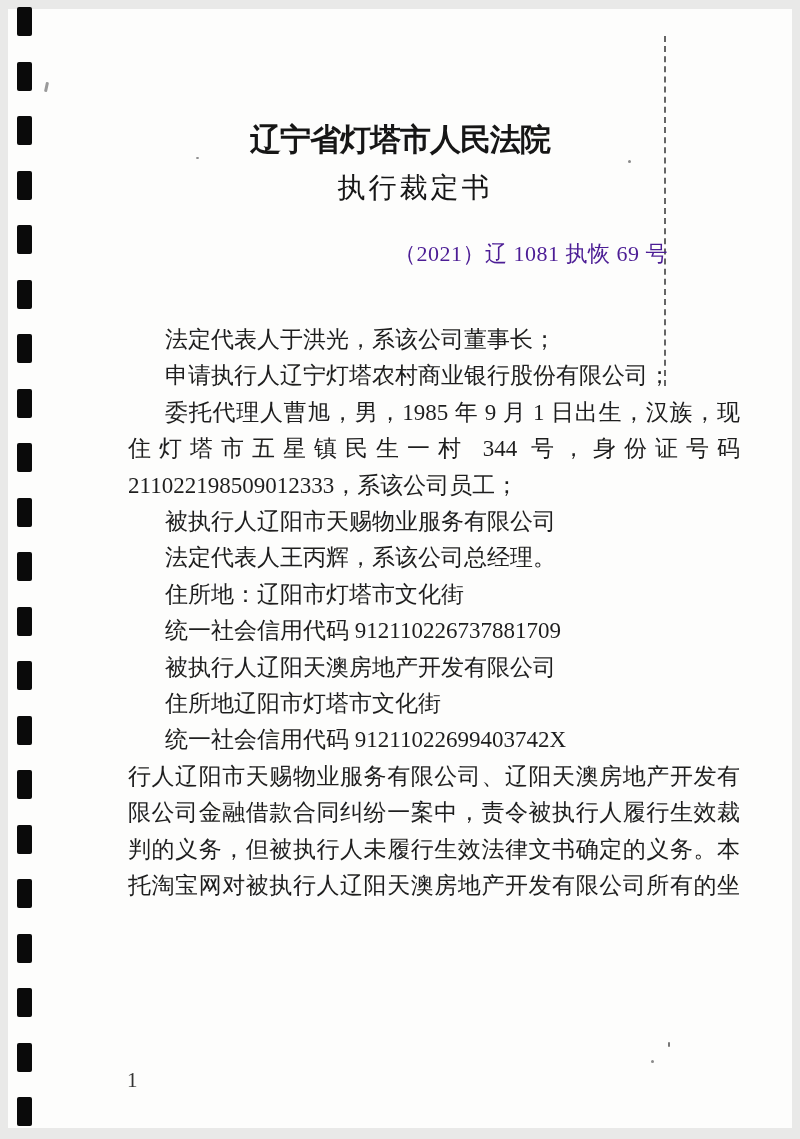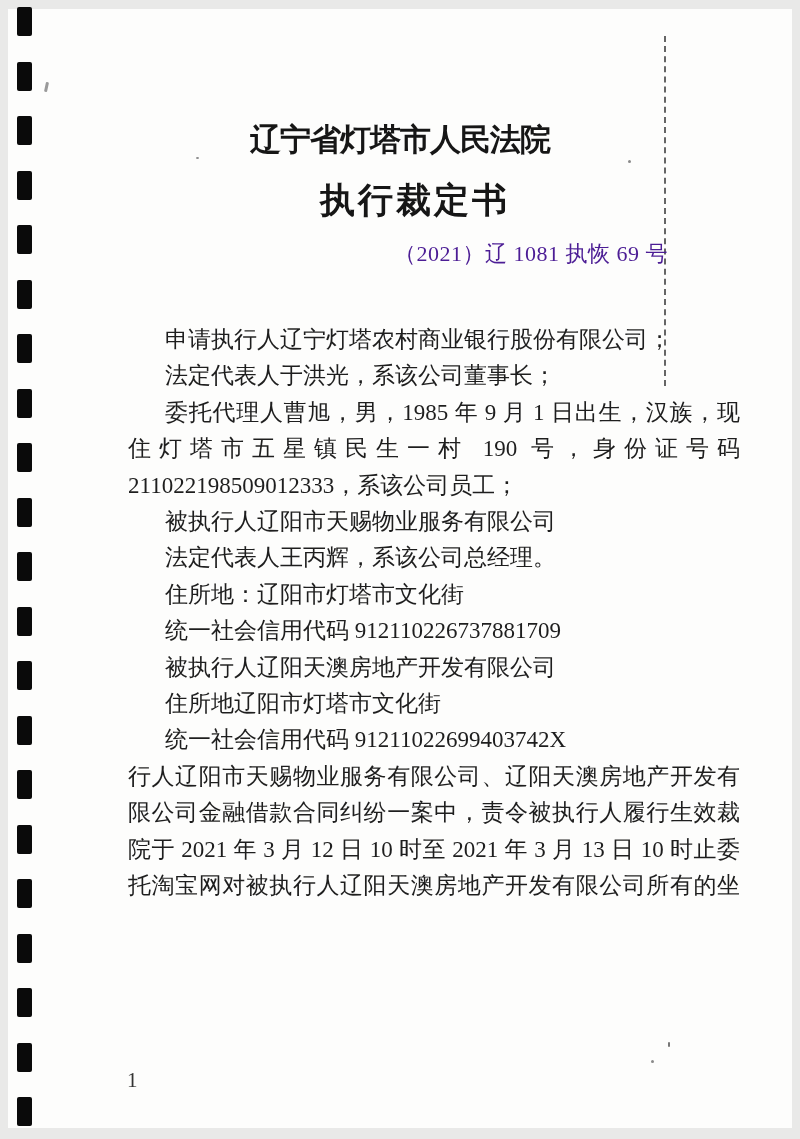--- a/index.html
+++ b/index.html
@@ -53,25 +53,25 @@
     left: 400px;
     transform: translateX(-50%);
     font-size: 31px;
     font-weight: bold;
     letter-spacing: -1px;
     white-space: nowrap;
     color: #161616;
   }
   .doc-type {
     position: absolute;
-    top: 177px;
+    top: 169px;
     left: 415px;
     transform: translateX(-50%);
-    font-size: 35px;
-    font-weight: bold;
+    font-size: 28px;
+    font-weight: normal;
     letter-spacing: 3px;
     white-space: nowrap;
     color: #161616;
   }
   .case-number {
     position: absolute;
     top: 239px;
     right: 100px;
     font-size: 22px;
     letter-spacing: 0.5px;
@@ -146,33 +146,33 @@
   <div class="speck s2"></div>
   <div class="speck s3"></div>
   <div class="speck s4"></div>
   <div class="speck s5"></div>
 
   <div class="court-title">辽宁省灯塔市人民法院</div>
   <div class="doc-type">执行裁定书</div>
   <div class="case-number">（2021）辽 1081 执恢 69 号</div>
 
   <div class="body-text">
+    <div class="line indent">法定代表人于洪光，系该公司董事长；</div>
     <div class="line indent">申请执行人辽宁灯塔农村商业银行股份有限公司；</div>
-    <div class="line indent">法定代表人于洪光，系该公司董事长；</div>
     <div class="line indent justify">委托代理人曹旭，男，1985 年 9 月 1 日出生，汉族，现</div>
-    <div class="line justify">住灯塔市五星镇民生一村 190 号，身份证号码</div>
+    <div class="line justify">住灯塔市五星镇民生一村 344 号，身份证号码</div>
     <div class="line">211022198509012333，系该公司员工；</div>
     <div class="line indent">被执行人辽阳市天赐物业服务有限公司</div>
     <div class="line indent">法定代表人王丙辉，系该公司总经理。</div>
     <div class="line indent">住所地：辽阳市灯塔市文化街</div>
     <div class="line indent">统一社会信用代码 912110226737881709</div>
     <div class="line indent">被执行人辽阳天澳房地产开发有限公司</div>
     <div class="line indent">住所地辽阳市灯塔市文化街</div>
     <div class="line indent">统一社会信用代码 91211022699403742X</div>
     <div class="line justify">行人辽阳市天赐物业服务有限公司、辽阳天澳房地产开发有</div>
     <div class="line justify">限公司金融借款合同纠纷一案中，责令被执行人履行生效裁</div>
-    <div class="line justify">院于 2021 年 3 月 12 日 10 时至 2021 年 3 月 13 日 10 时止委</div>
+    <div class="line justify">判的义务，但被执行人未履行生效法律文书确定的义务。本</div>
     <div class="line justify">托淘宝网对被执行人辽阳天澳房地产开发有限公司所有的坐</div>
   </div>
 
   <div class="page-number">1</div>
 
 </div>
 
 </body></html>

